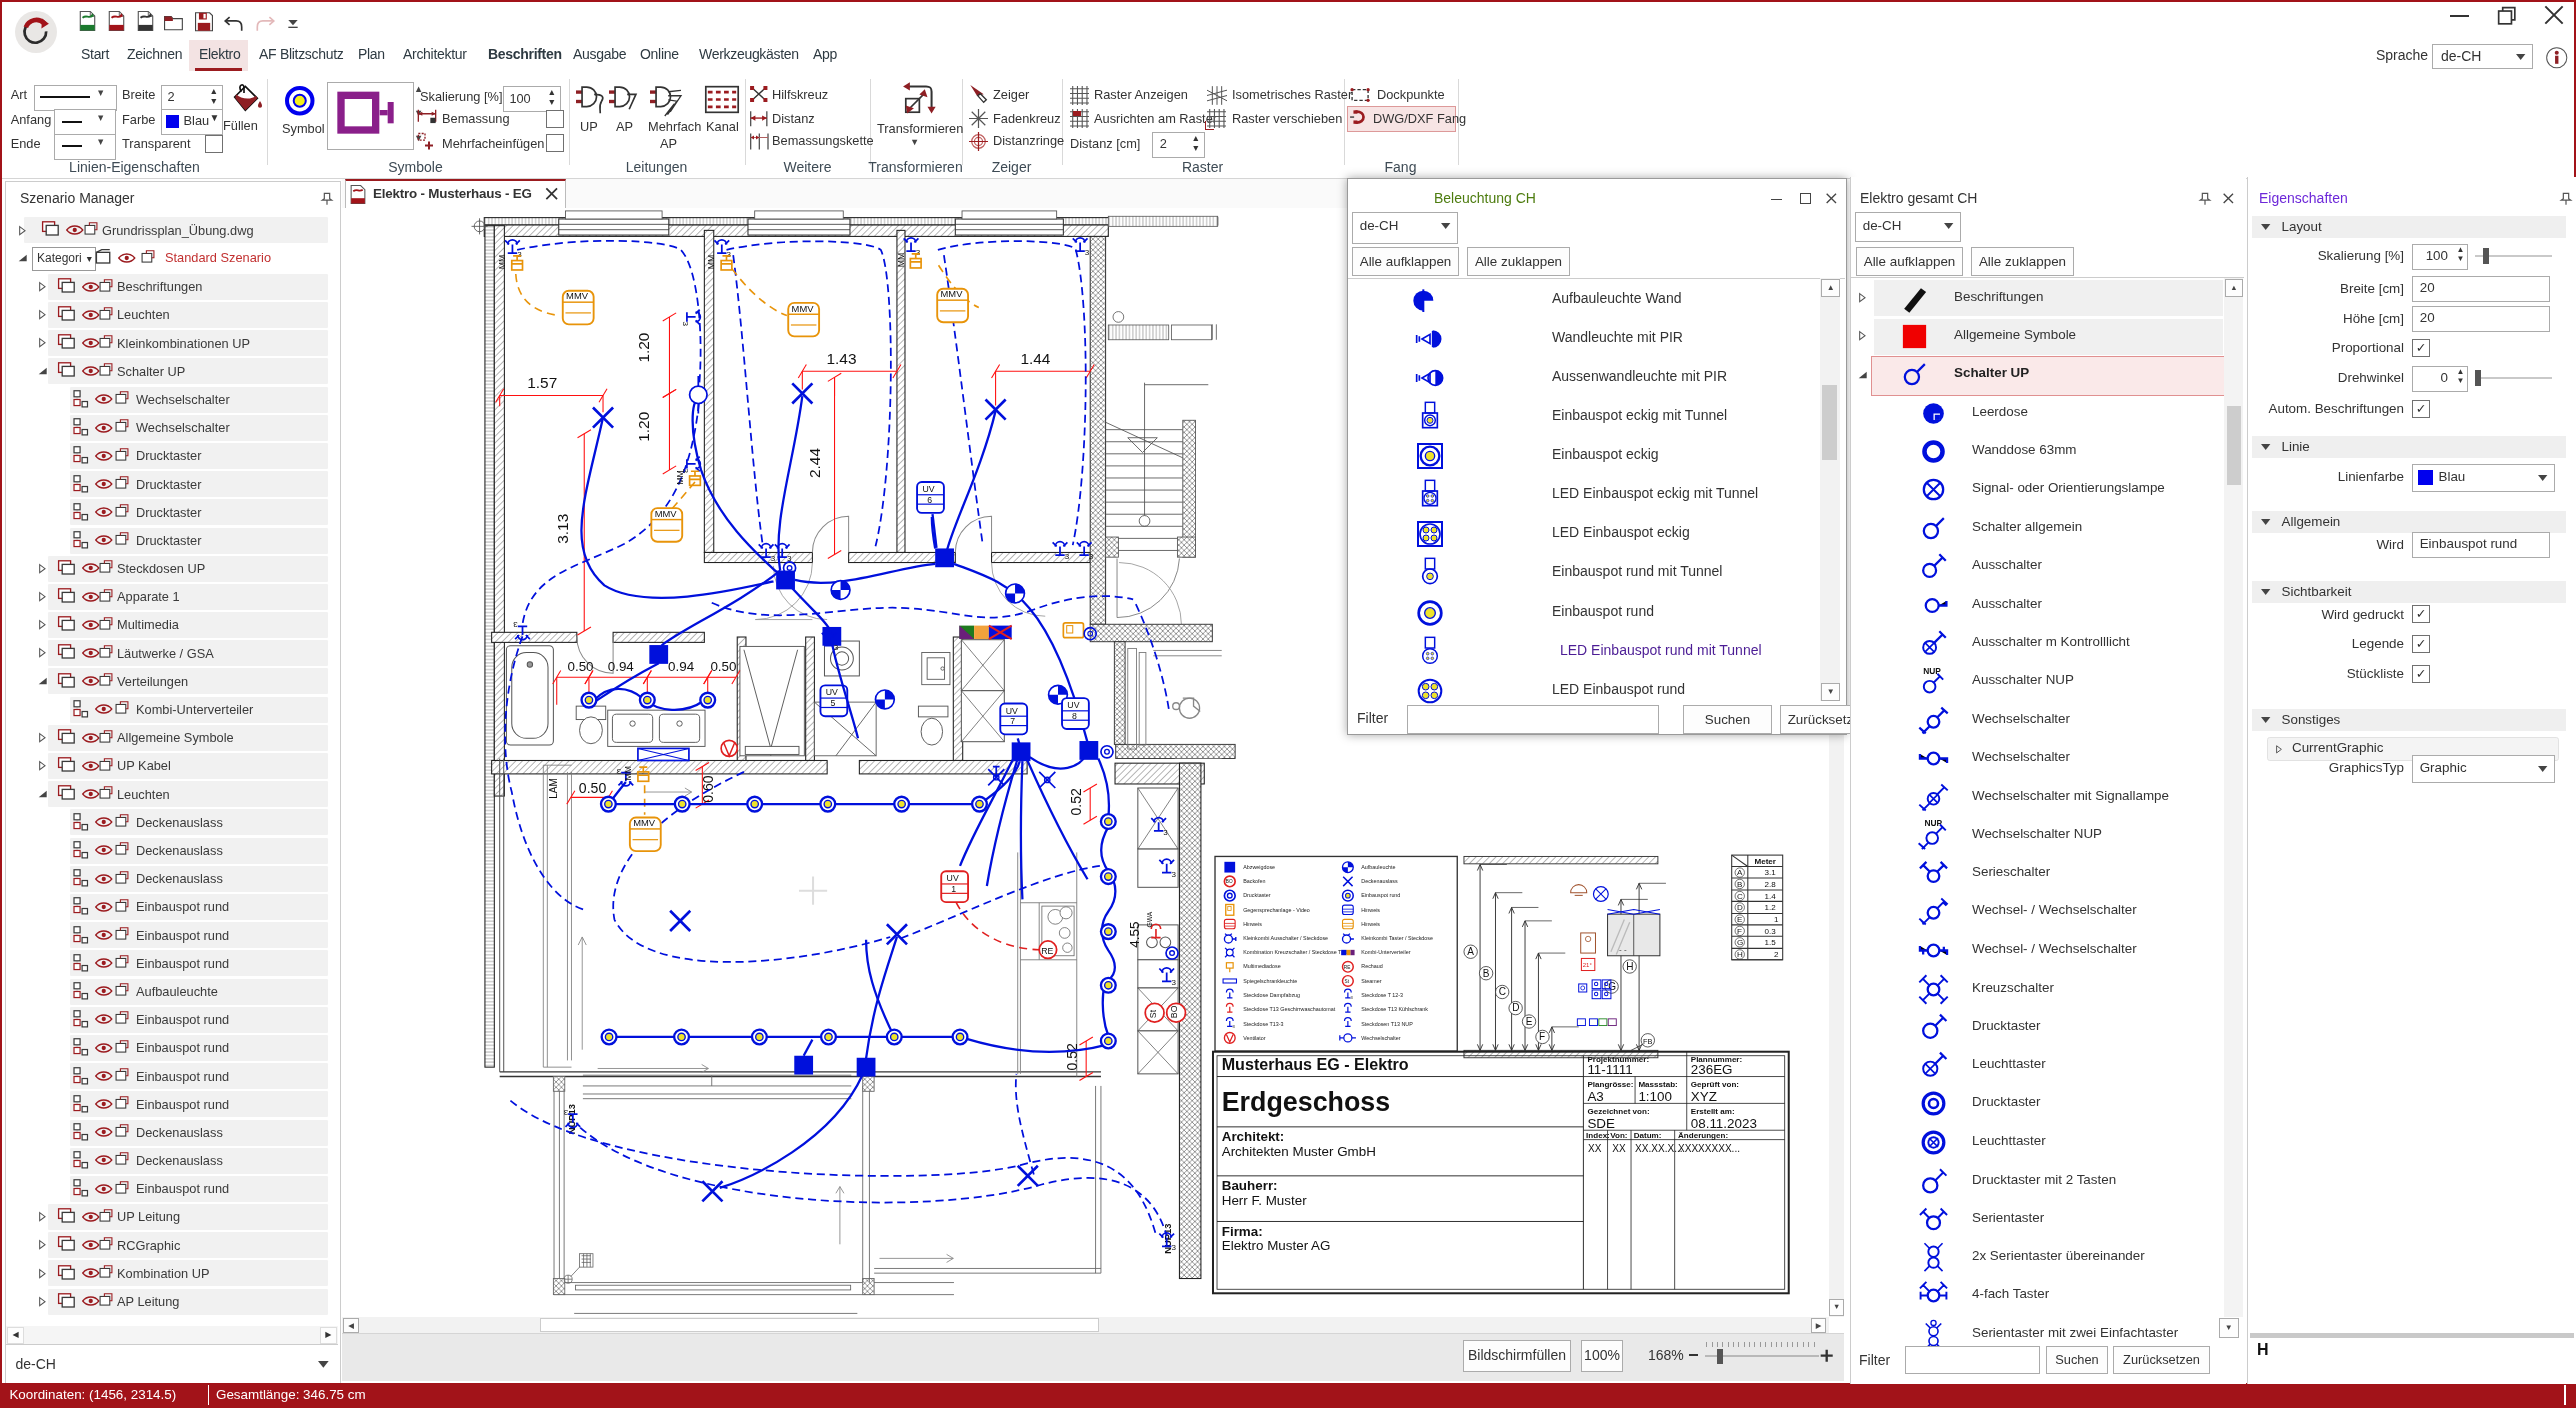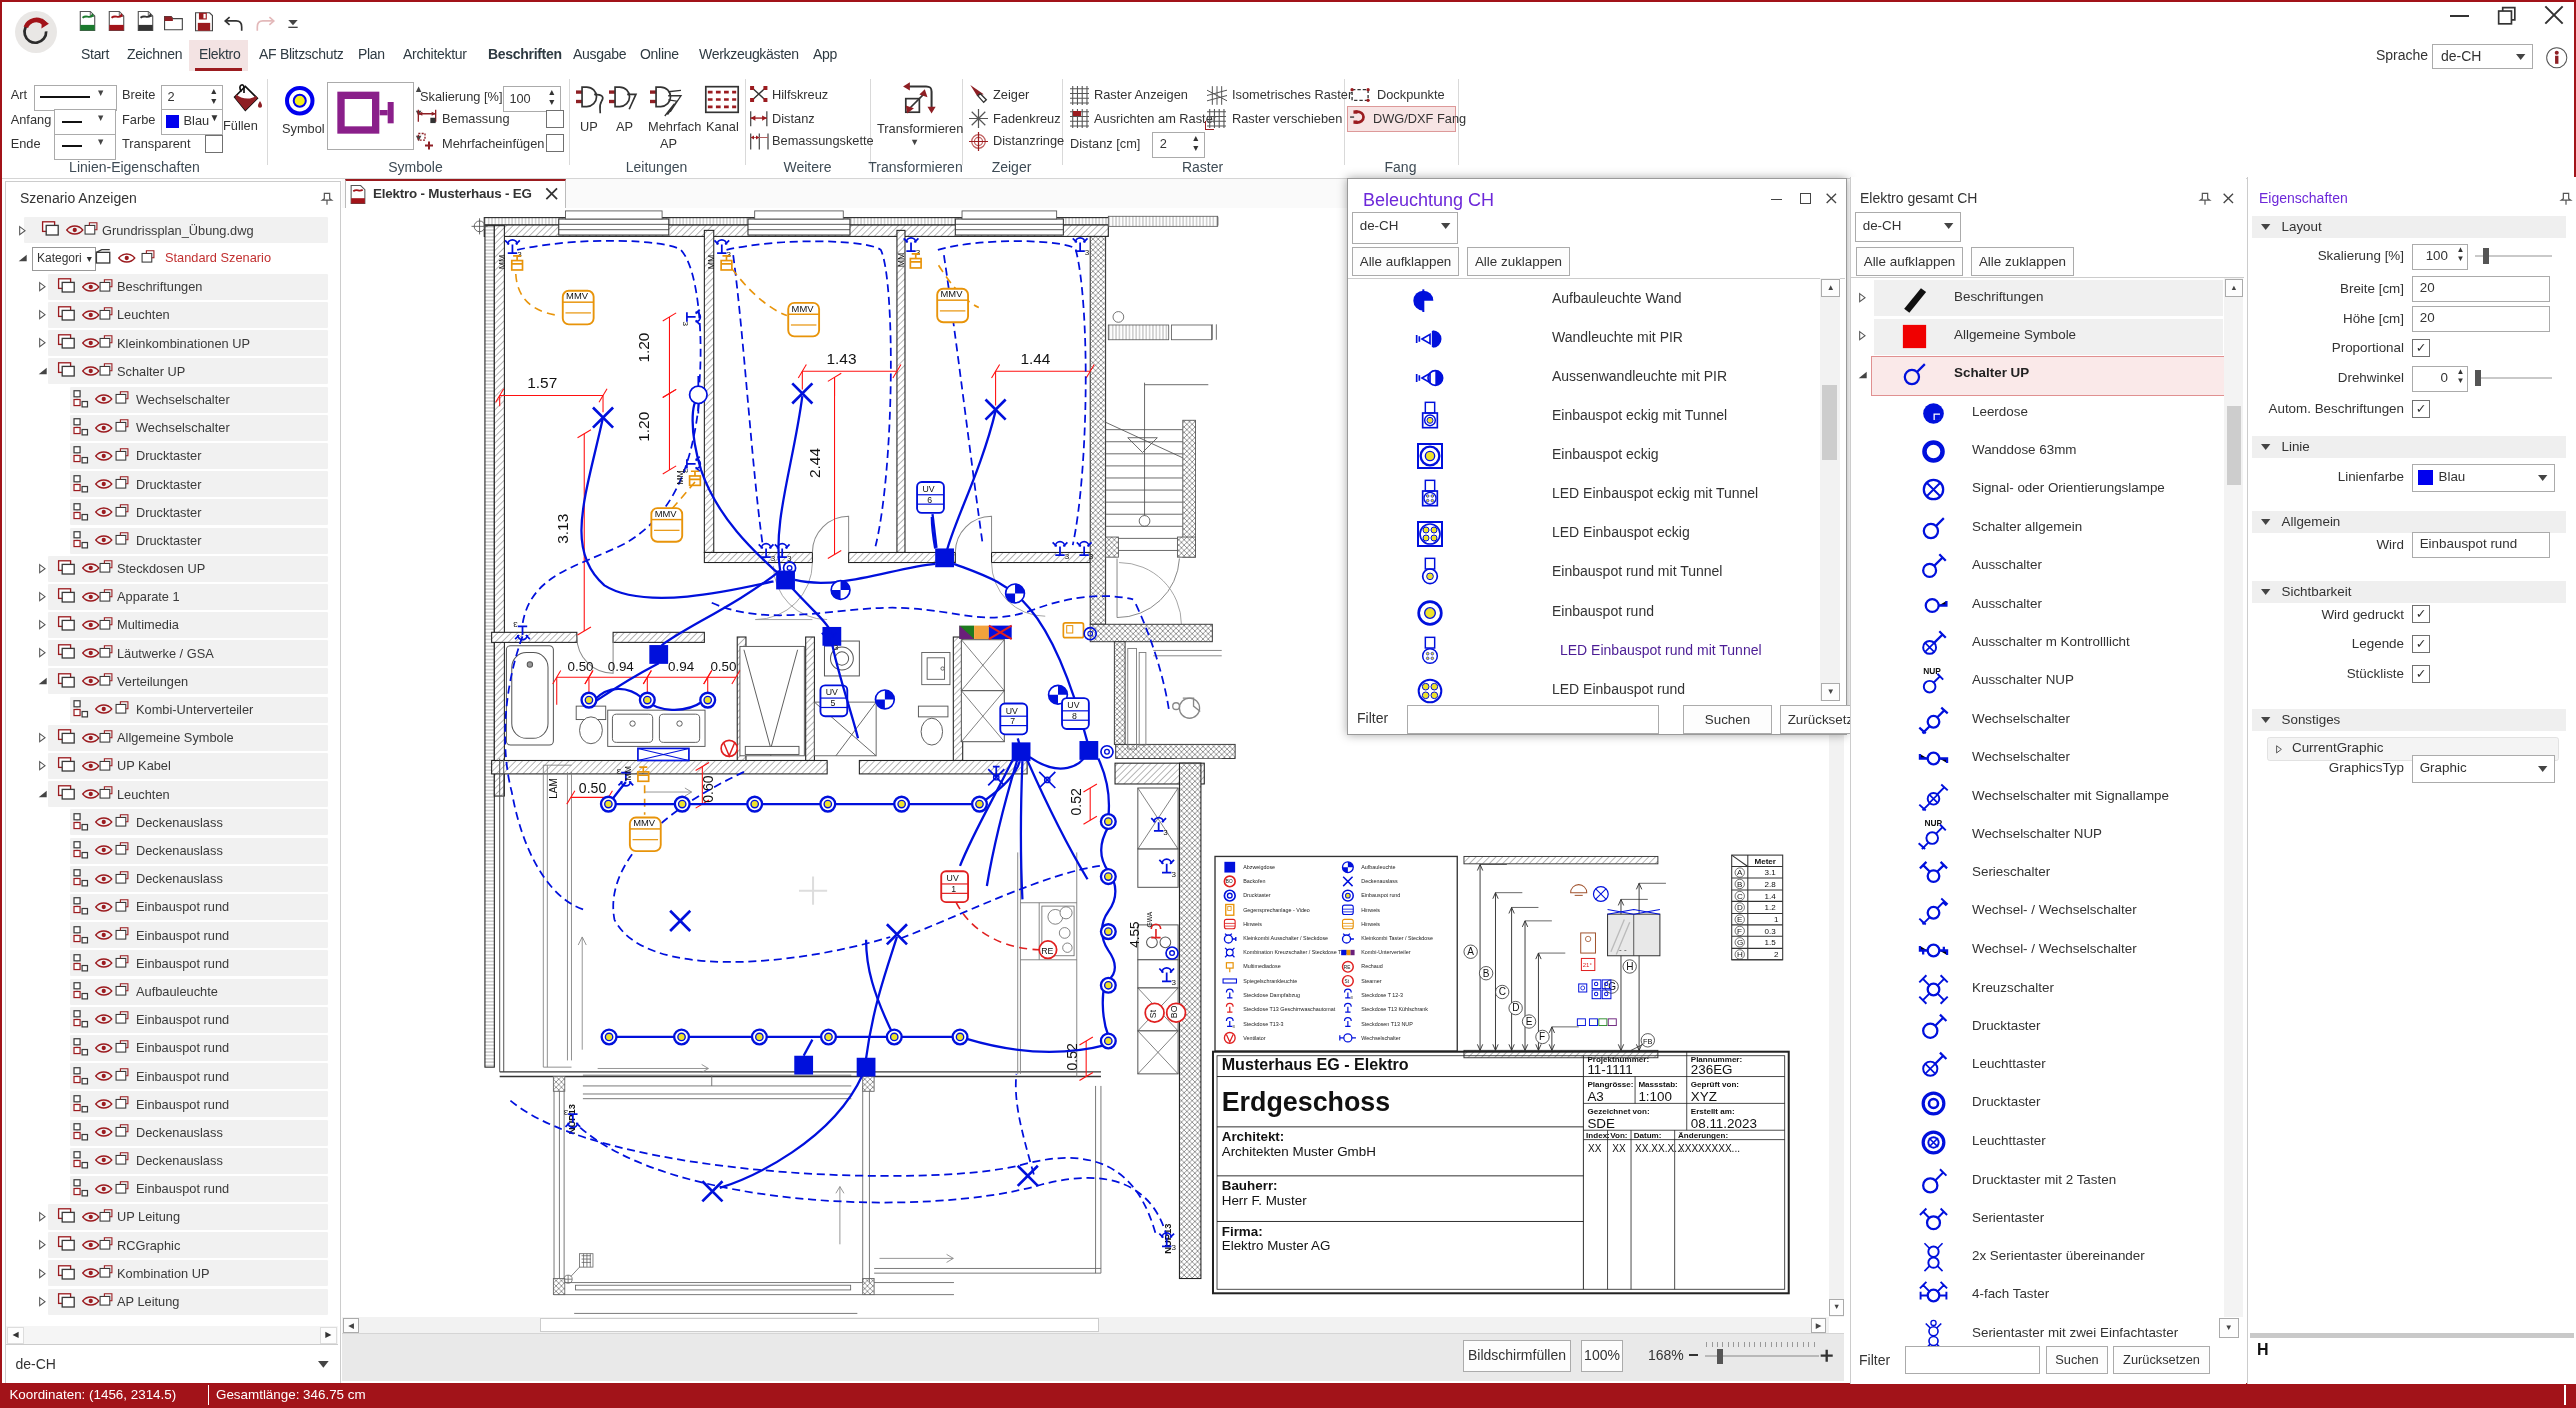--- a/index.html
+++ b/index.html
@@ -288,21 +288,21 @@
 <div class="rowtxt" style="left:1377px;top:87px">Dockpunkte</div>
 <div class="abs" style="left:1347px;top:106px;width:107px;height:24px;background:#F7E4E4;border:0.7px solid #D99;"></div>
 <svg style="left:1350px;top:109px" width="19" height="17.5" viewBox="0 0 28 26">
     <path d="M8 4 C 24 2 24 22 8 20" fill="none" stroke="#9B1B1F" stroke-width="4"></path>
     <rect x="5" y="2" width="6" height="5" fill="#9B1B1F"></rect>
     <rect x="5" y="17" width="6" height="5" fill="#9B1B1F"></rect>
     <path d="M0 12 L6 12" stroke="#333" stroke-width="2"></path>
   </svg>
 <div class="rowtxt" style="left:1373px;top:111px">DWG/DXF Fang</div>
 <div class="abs" style="left:5.4px;top:181px;width:334px;height:1203px;background:#fff;border:0.7px solid #CCC"></div>
-<div class="abs" style="left:20px;top:190px;font-size:14px;color:#333">Szenario Anzeigen</div>
+<div class="abs" style="left:20px;top:190px;font-size:14px;color:#333">Szenario Manager</div>
 <svg style="left:321px;top:192px" width="12" height="13.4" viewBox="0 0 18 20">
     <path d="M5 2 L13 2 L13 10 L16 12 L2 12 L5 10 Z M9 12 L9 19" stroke="#555" stroke-width="1.8" fill="none"></path>
   </svg>
 <div class="pill" style="left:24px;top:217px;width:304px;height:25.5px"></div>
 <svg style="left:19px;top:226px;position:absolute" width="6.7" height="9.4" viewBox="0 0 10 14">
     <path d="M1 1 L9 7 L1 13 Z" fill="none" stroke="#555" stroke-width="1.6"></path>
   </svg>
 <svg style="left:42px;top:221px" width="18" height="16" viewBox="0 0 30 26">
     <rect x="1" y="1" width="20" height="16" fill="#fff" stroke="#9B1B1F" stroke-width="2.2"></rect>
     <rect x="7" y="7" width="20" height="16" fill="#fff" stroke="#3a3a3a" stroke-width="2.2"></rect>
@@ -1927,21 +1927,21 @@
 <div class="abs" style="left:1792px;top:1342px;width:1.3px;height:5.4px;background:#999"></div>
 <div class="abs" style="left:1797px;top:1342px;width:1.3px;height:5.4px;background:#999"></div>
 <div class="abs" style="left:1803px;top:1342px;width:1.3px;height:5.4px;background:#999"></div>
 <div class="abs" style="left:1808px;top:1342px;width:1.3px;height:5.4px;background:#999"></div>
 <div class="abs" style="left:1814px;top:1342px;width:1.3px;height:5.4px;background:#999"></div>
 <div class="abs" style="left:1717px;top:1349px;width:6px;height:14.8px;background:#555"></div>
 <svg style="left:1820px;top:1349px" width="13.4" height="13.4" viewBox="0 0 20 20">
     <path d="M10 1 L10 19 M1 10 L19 10" stroke="#333" stroke-width="3.5"></path>
   </svg>
 <div class="abs" style="left:1347px;top:178px;width:498px;height:555px;background:#fff;border:0.7px solid #9a9a9a;box-shadow:0 0 9.4px rgba(0,0,0,0.35)"></div>
-<div class="abs" style="left:1363px;top:190px;font-size:18px;color:#6d28d9">Beleuchtung CH</div>
+<div class="abs" style="left:1434px;top:190px;font-size:14px;color:#4d7c0f">Beleuchtung CH</div>
 <div class="abs" style="left:1771px;top:199px;width:10.7px;height:1.3px;background:#444"></div>
 <div class="abs" style="left:1800px;top:193px;width:8.7px;height:8.7px;border:1.3px solid #444"></div>
 <svg style="left:1826px;top:193px" width="10.7" height="10.7" viewBox="0 0 16 16">
     <path d="M1 1 L15 15 M15 1 L1 15" stroke="#444" stroke-width="2"></path>
   </svg>
 <div class="abs bord" style="left:1352px;top:212px;width:104px;height:29.5px;background:#fff">
     <div class="abs" style="left:6.7px;top:4.7px;font-size:13.4px;color:#333">de-CH</div>
     <svg style="right:6.7px;top:10px;position:absolute" width="9.4" height="6" viewBox="0 0 14 9">
       <path d="M0 0 L14 0 L7 9 Z" fill="#444"></path>
     </svg>

